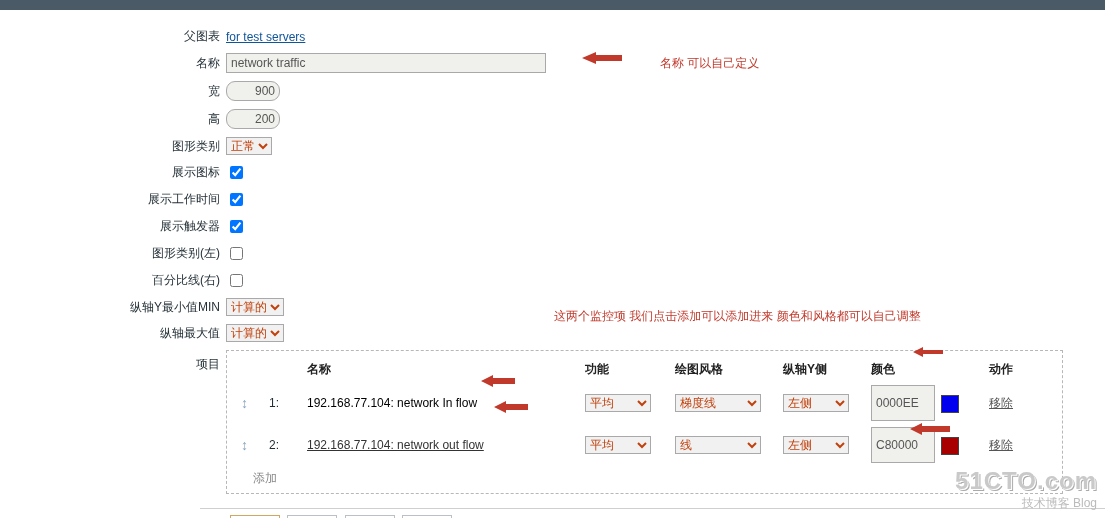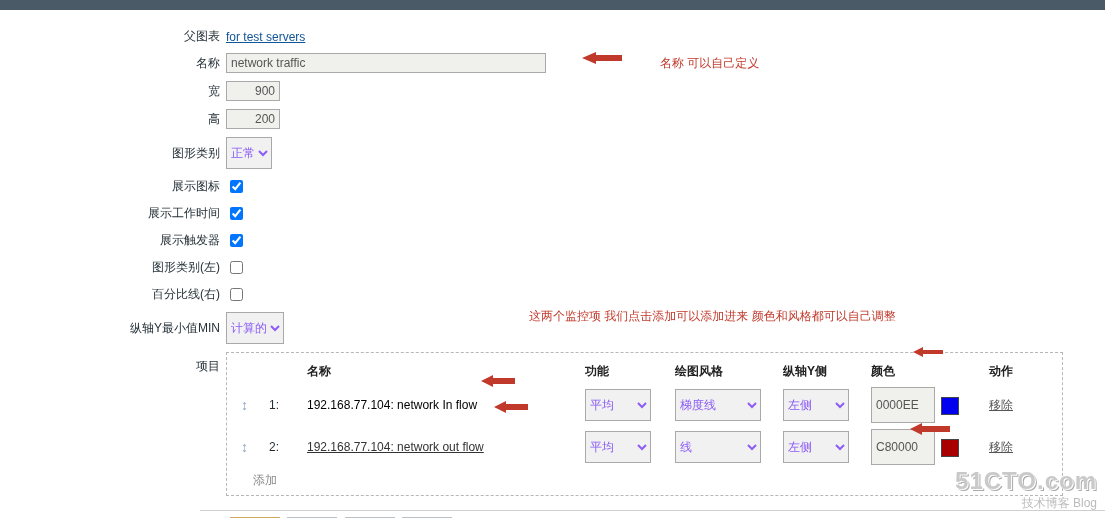--- a/index.html
+++ b/index.html
@@ -43,28 +43,29 @@
     border: 1px solid #a9a9a9;
     padding: 0 4px;
     background: #f0f0ec;
     color: #555;
     font-size: 12px;
     box-sizing: border-box;
   }
   input.num {
     width: 54px;
     text-align: right;
+    border-radius: 9px;
   }
   input.wide { width: 320px; }
   select {
-    height: 32px;
+    height: 18px;
     border: 1px solid #a9a9a9;
     background: #f1f1f1;
     font-size: 12px;
-    color: #8b5cf6;
+    color: #c2410c;
   }
   .checkbox {
     width: 13px; height: 13px;
   }
   .items-box {
     border: 1px dashed #b7b7b7;
     width: 815px;
     padding: 6px 10px 6px 10px;
   }
   table.items {
@@ -223,20 +224,24 @@
       <tr>
         <td class="label">图形类别(左)</td>
         <td class="field"><input type="checkbox" class="checkbox" style=""></td>
       </tr>
       <tr>
         <td class="label">百分比线(右)</td>
         <td class="field"><input type="checkbox" class="checkbox" style=""></td>
       </tr>
       <tr>
         <td class="label">纵轴Y最小值MIN</td>
+        <td class="field"><select><option>计算的</option></select></td>
+      </tr>
+      <tr>
+        <td class="label">纵轴最大值</td>
         <td class="field"><select><option>计算的</option></select></td>
       </tr>
       <tr>
         <td class="label" style="vertical-align:top;padding-top:10px;">项目</td>
         <td class="field">
           <div class="items-box">
             <table class="items">
               <thead>
                 <tr>
                   <th style="width:20px;"></th>
@@ -289,21 +294,21 @@
 
     <div class="btnrow">
       <button class="btn primary">更新</button>
       <button class="btn">克隆</button>
       <button class="btn danger">删除</button>
       <button class="btn">取消</button>
     </div>
   </div>
 
   <div class="annot" style="left:660px; top:55px;">名称 可以自己定义</div>
-  <div class="annot" style="left:529px; top:308px;">这两个监控项 我们点击添加可以添加进来 颜色和风格都可以自己调整</div>
+  <div class="annot" style="left:554px; top:308px;">这两个监控项 我们点击添加可以添加进来 颜色和风格都可以自己调整</div>
 
   <div class="arrow-right" style="left:582px; top:50px;">
     <svg width="40" height="16">
         <polygon points="0,8 14,2 14,5 40,5 40,11 14,11 14,14" fill="#c0392b"></polygon>
       </svg>
   </div>
   <div class="arrow-right" style="left:481px; top:374px;">
     <svg width="34" height="14">
         <polygon points="0,7 12,1 12,4 34,4 34,10 12,10 12,13" fill="#c0392b"></polygon>
       </svg>

